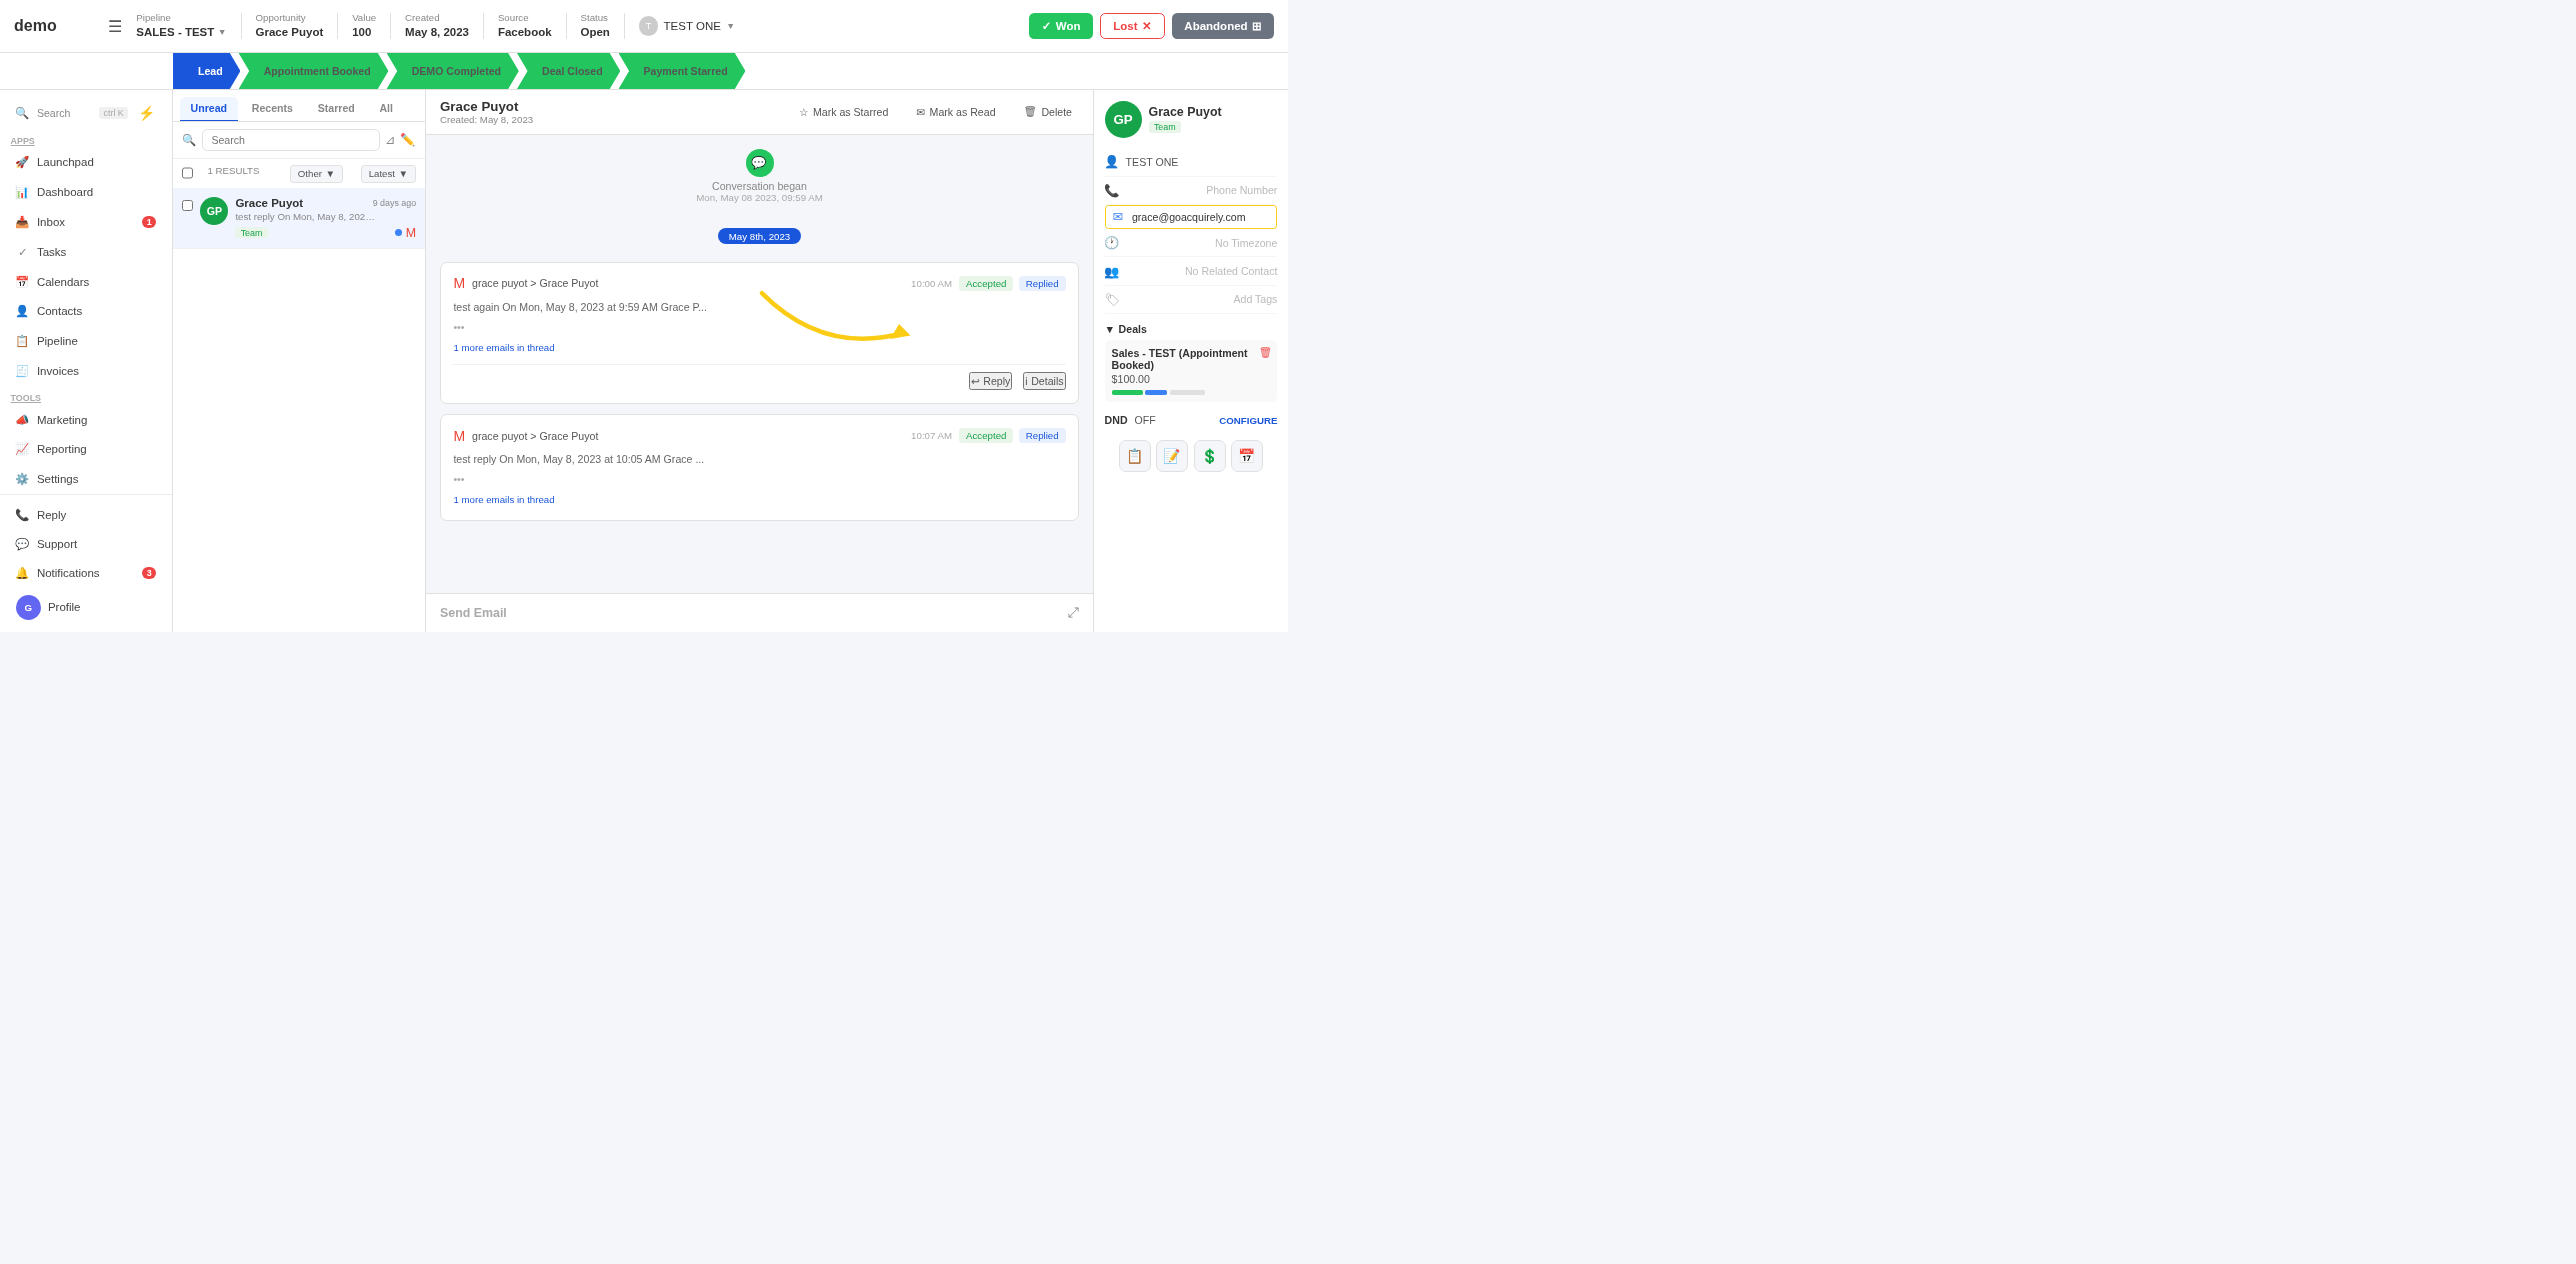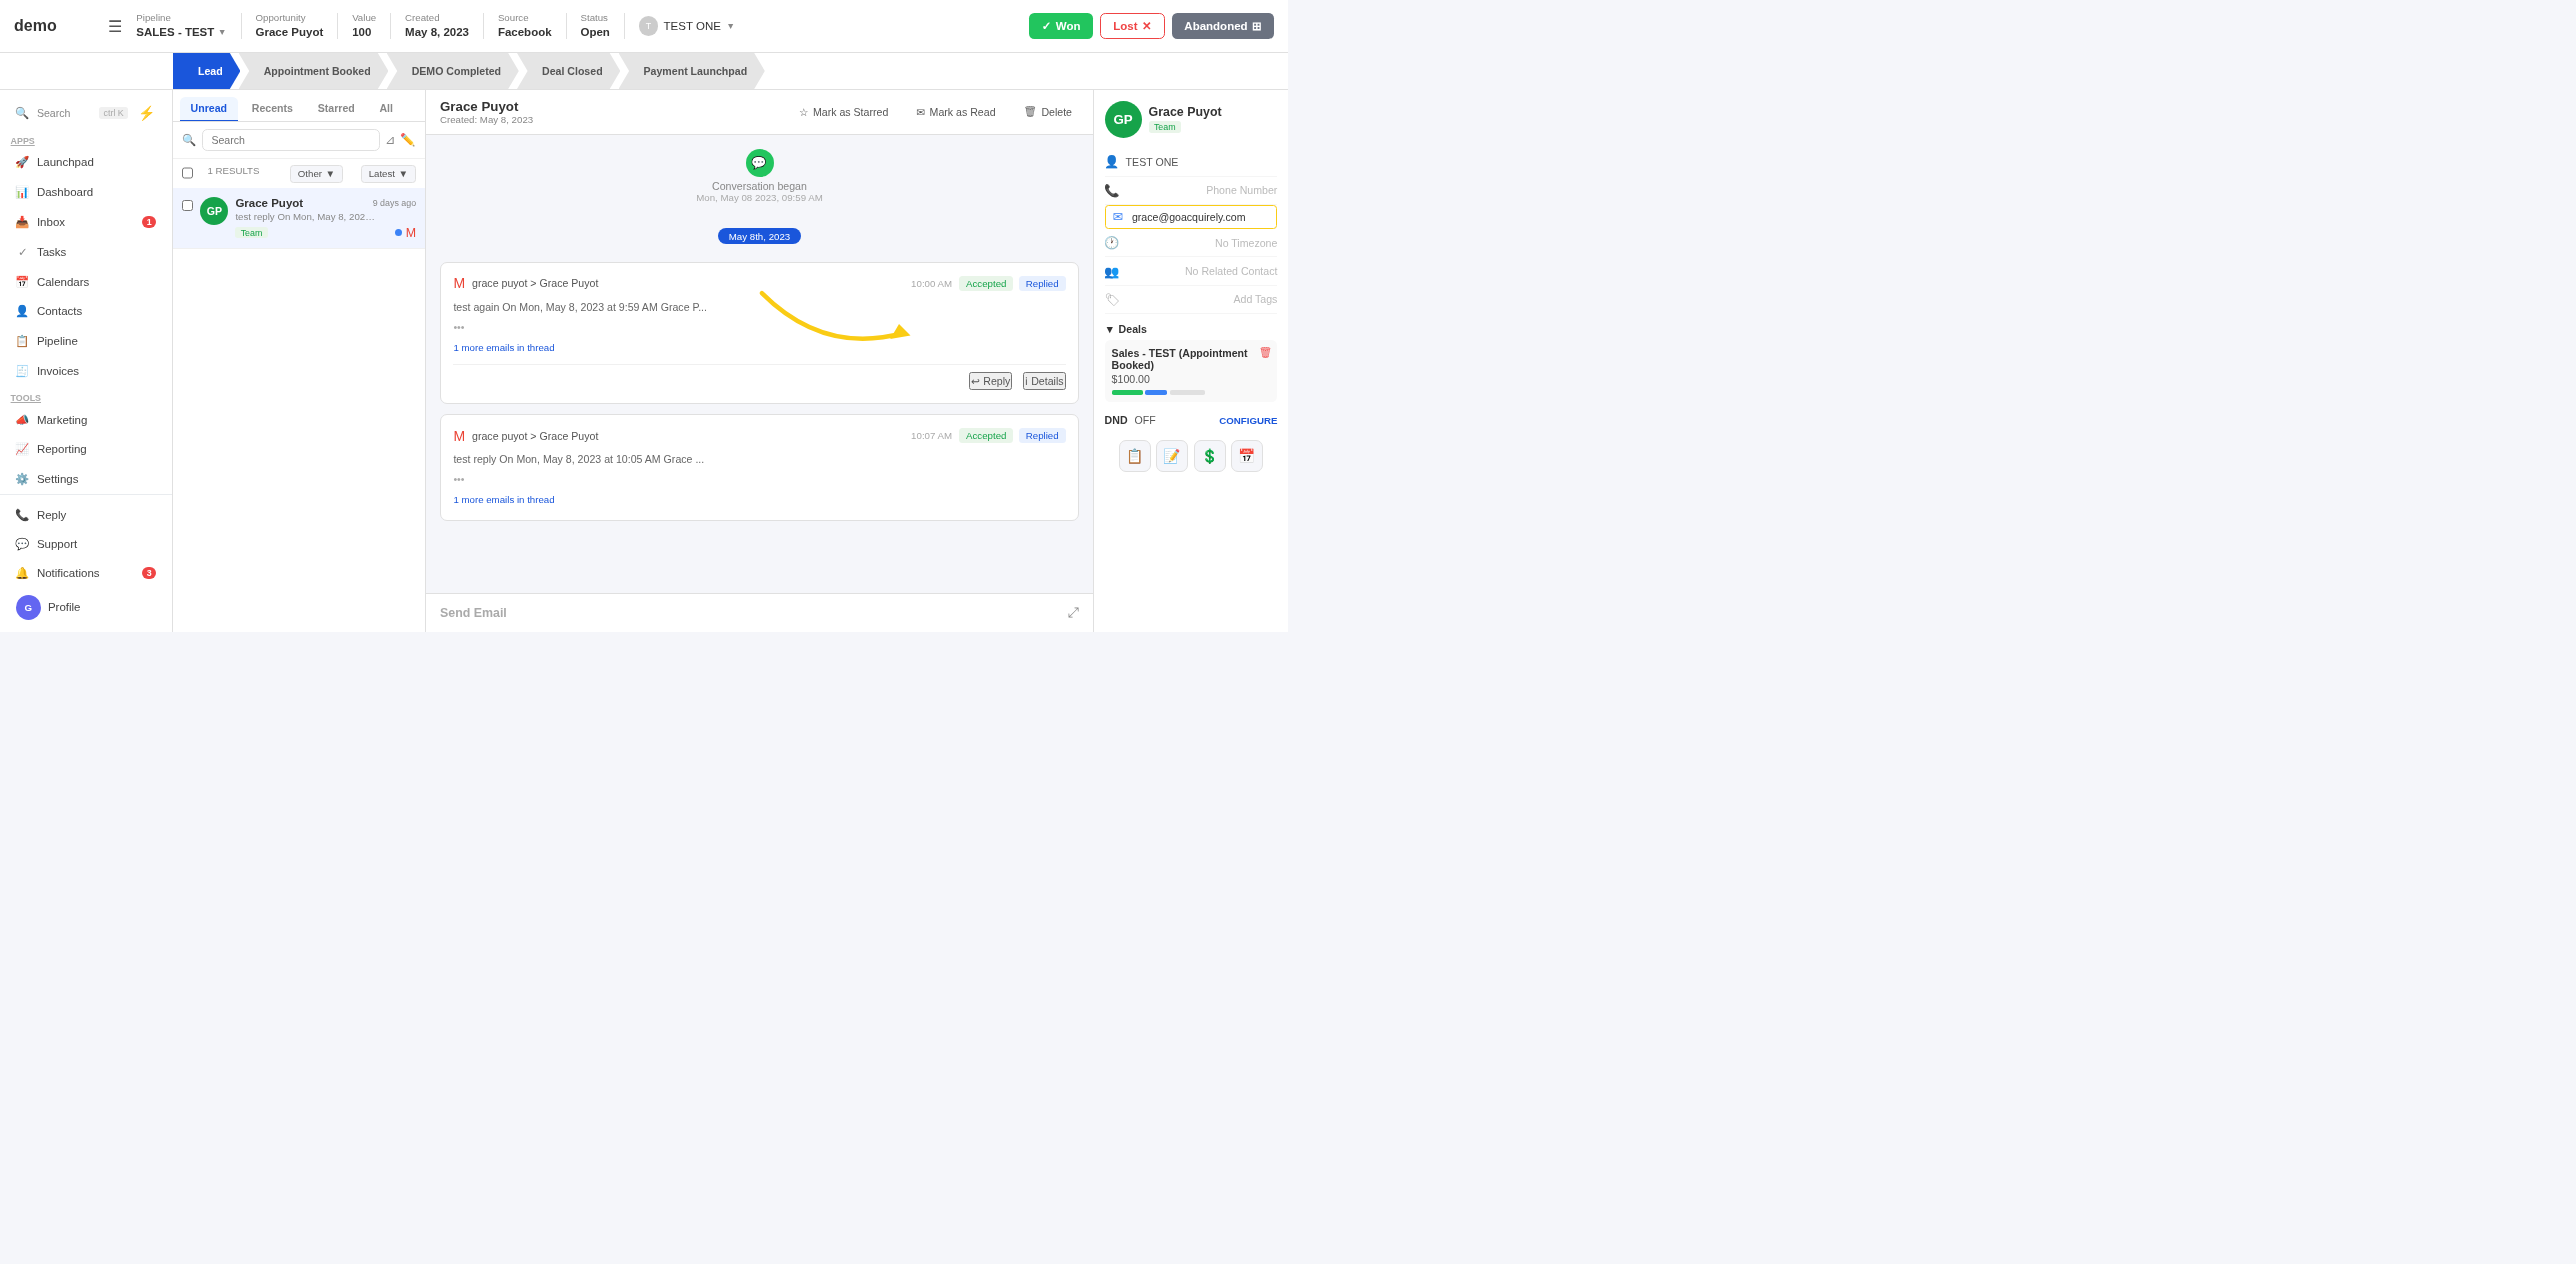--- a/index.html
+++ b/index.html
@@ -27,21 +27,21 @@
     .btn-abandoned { background: #6b7280; color: #fff; border: none; border-radius: 5.3px; padding: 5.3px 12.4px; font-size: 11.5px; font-weight: 600; cursor: pointer; display: flex; align-items: center; gap: 4.4px; }
 
     
     .pipeline-stages {
       display: flex; align-items: center; height: 37px;
       background: #fff; border-bottom: 0.9px solid #e0e0e0;
       padding: 0 0 0 173px; overflow: hidden;
     }
     .stage { display: flex; align-items: center; height: 100%; padding: 0 17.7px 0 25px; font-size: 10.6px; font-weight: 600; color: #333; position: relative; cursor: pointer; }
     .stage.active { background: #1a56db; color: #fff; clip-path: polygon(0 0, calc(100% - 10.6px) 0, 100% 50%, calc(100% - 10.6px) 100%, 0 100%, 10.6px 50%); }
-    .stage.inactive { background: #e5e5e5; color: #555; clip-path: polygon(0 0, calc(100% - 10.6px) 0, 100% 50%, calc(100% - 10.6px) 100%, 0 100%, 10.6px 50%); margin-left: -1.8px; }
+    .stage.inactive { background: #22c55e; color: #555; clip-path: polygon(0 0, calc(100% - 10.6px) 0, 100% 50%, calc(100% - 10.6px) 100%, 0 100%, 10.6px 50%); margin-left: -1.8px; }
     .stage:first-child { clip-path: polygon(0 0, calc(100% - 10.6px) 0, 100% 50%, calc(100% - 10.6px) 100%, 0 100%); }
 
     
     .main-layout { display: flex; height: calc(632px - 90px); }
 
     
     .sidebar { width: 173px; background: #fff; border-right: 0.9px solid #e0e0e0; display: flex; flex-direction: column; padding: 7px 0; overflow-y: auto; }
     .sidebar-search-text { font-size: 10.6px; color: #888; }
     .sidebar-search-shortcut { font-size: 8.9px; color: #aaa; margin-left: auto; background: #f0f0f0; padding: 0.9px 4.4px; border-radius: 2.7px; }
     .sidebar-bolt { font-size: 14px; color: #6366f1; margin-left: 3.5px; cursor: pointer; }
@@ -192,21 +192,21 @@
       <span>⊞</span>
     </button>
   </div>
 </div>
 
 <div class="pipeline-stages">
   <div class="stage active">Lead</div>
   <div class="stage inactive">Appointment Booked</div>
   <div class="stage inactive">DEMO Completed</div>
   <div class="stage inactive">Deal Closed</div>
-  <div class="stage inactive">Payment Launchpad</div>
+  <div class="stage inactive">Payment Starred</div>
 </div>
 
 <div class="main-layout">
 
   <div class="sidebar">
     <div class="sidebar-item">
       <span class="icon">🔍</span>
       <span class="sidebar-search-text">Search</span>
       <span class="sidebar-search-shortcut">ctrl K</span>
       <span class="sidebar-bolt">⚡</span>

